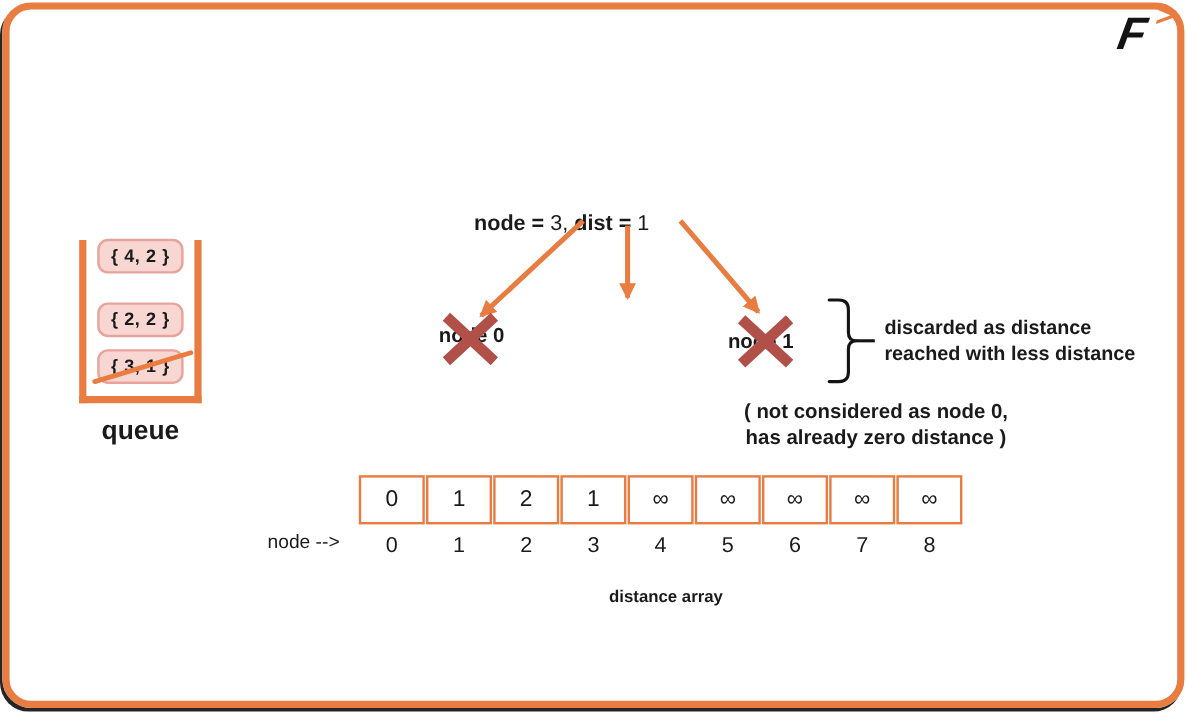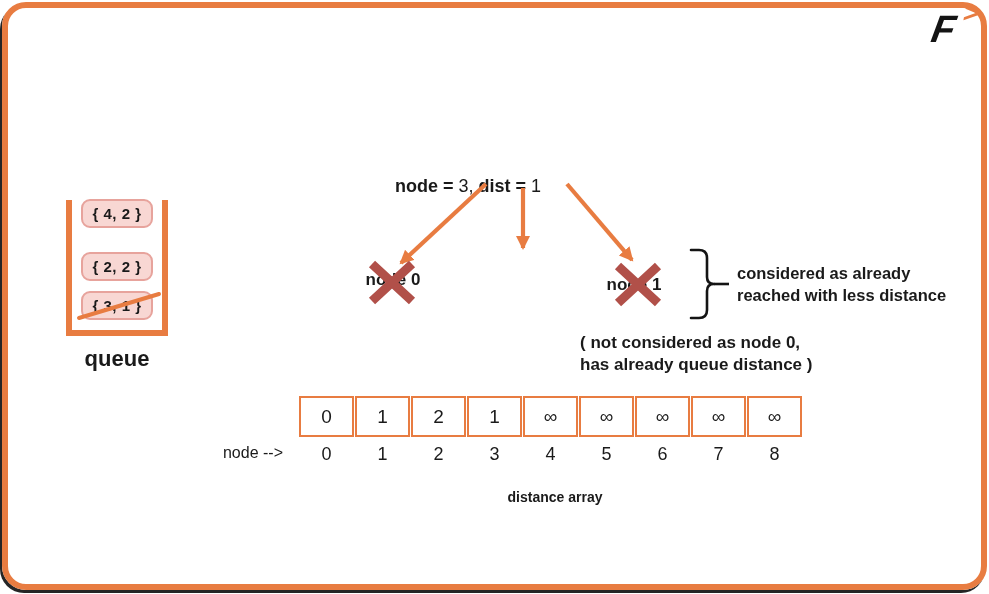--- a/index.html
+++ b/index.html
@@ -32,21 +32,21 @@
         border:2px solid var(--pill-border);border-radius:9px;font-weight:700;font-size:15px;
         display:flex;align-items:center;justify-content:center;letter-spacing:.5px;}
   .queue-label{position:absolute;left:66px;top:346px;width:102px;text-align:center;
                font-weight:700;font-size:22px;}
 
   
   .head-text{position:absolute;left:395px;top:176px;width:260px;font-size:18px;}
   .node-x-label{position:absolute;font-weight:700;font-size:17px;text-align:center;width:90px;}
   .mid-child{position:absolute;left:478px;top:261px;font-size:17px;line-height:23px;}
   .brace-note{position:absolute;left:737px;top:262px;font-weight:700;font-size:16.5px;line-height:22px;}
-  .paren-note{position:absolute;left:580px;top:332px;width:300px;
+  .paren-note{position:absolute;left:580px;top:332px;width:300px;text-align:center;
               font-weight:700;font-size:17px;line-height:22px;}
 
   
   .cells{position:absolute;left:299px;top:396px;display:flex;gap:1px;}
   .cell{width:55px;height:41px;border:2px solid var(--accent-orange);background:#fff;
         display:flex;align-items:center;justify-content:center;font-size:19px;}
   .idx-row{position:absolute;left:299px;top:444px;display:flex;gap:1px;}
   .idx{width:55px;text-align:center;font-size:18px;}
   .node-pointer{position:absolute;left:188px;top:444px;width:95px;text-align:right;
                 font-weight:400;font-size:16px;}
@@ -76,27 +76,27 @@
   <div class="queue-label">queue</div>
 
   <div class="head-text"><b>node = </b><span class="thin">3, </span><b>dist = </b><span class="thin">1</span></div>
 
   <div class="node-x-label" style="left:348px;top:270px">node 0</div>
 
 
   <div class="node-x-label" style="left:589px;top:275px">node 1</div>
 
   <div class="brace-note">
-    <div>considered as already</div>
+    <div>discarded as distance</div>
     <div>reached with less distance</div>
   </div>
 
   <div class="paren-note">
     <div>( not considered as node 0,</div>
-    <div>has already queue distance )</div>
+    <div>has already zero distance )</div>
   </div>
 
   <div class="cells">
     <div class="cell">0</div>
     <div class="cell">1</div>
     <div class="cell">2</div>
     <div class="cell">1</div>
     <div class="cell">∞</div>
     <div class="cell">∞</div>
     <div class="cell">∞</div>

